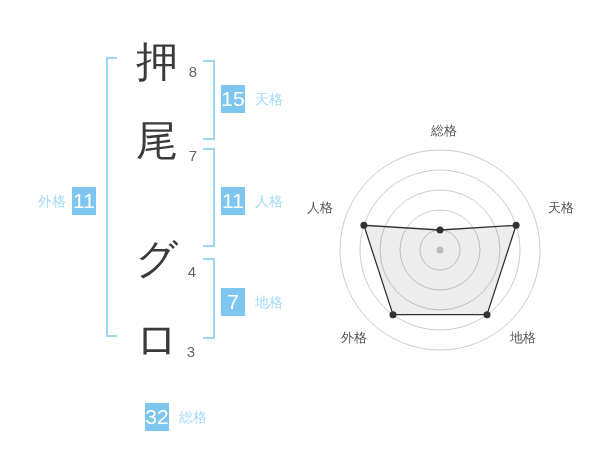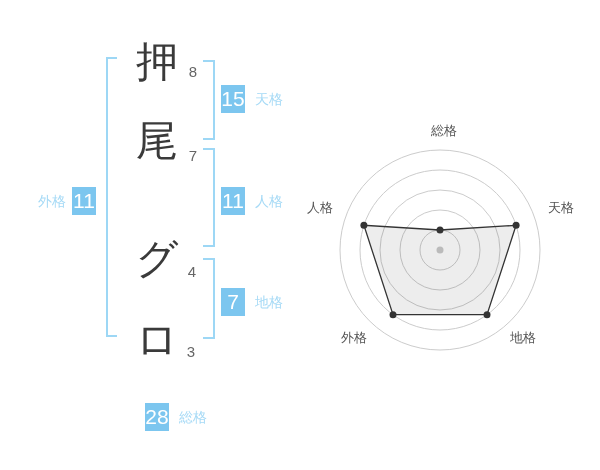--- a/index.html
+++ b/index.html
@@ -101,21 +101,21 @@
 
   <div class="bracket bracket-left"></div>
   <div class="bracket bracket-right bracket-tenkaku"></div>
   <div class="bracket bracket-right bracket-jinkaku"></div>
   <div class="bracket bracket-right bracket-chikaku"></div>
 
   <div class="badge badge-tenkaku">15</div>
   <div class="badge badge-jinkaku">11</div>
   <div class="badge badge-chikaku">7</div>
   <div class="badge badge-gaikaku">11</div>
-  <div class="badge badge-soukaku">28</div>
+  <div class="badge badge-soukaku">32</div>
 
   <div class="kaku-label label-tenkaku">天格</div>
   <div class="kaku-label label-jinkaku">人格</div>
   <div class="kaku-label label-chikaku">地格</div>
   <div class="kaku-label label-gaikaku">外格</div>
   <div class="kaku-label label-soukaku">総格</div>
 
   <svg class="radar-svg" width="300" height="275" viewBox="0 0 300 275">
     <g>
         <circle cx="140" cy="145" r="20.0" fill="none" stroke="#cccccc" stroke-width="1"></circle>

